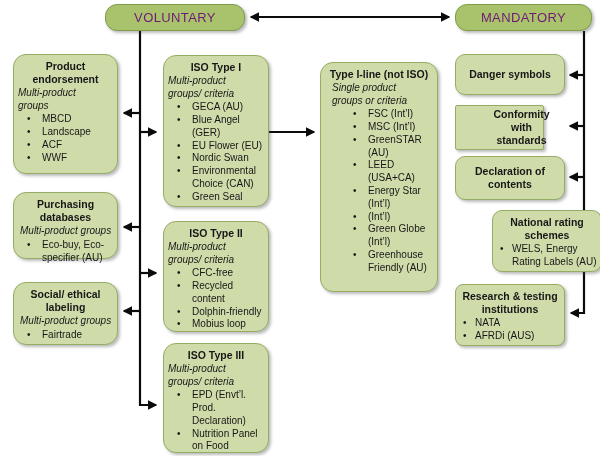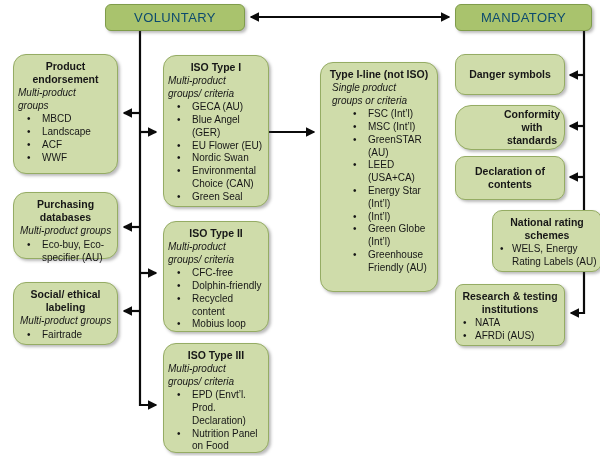--- a/index.html
+++ b/index.html
@@ -11,23 +11,23 @@
 
   .box {
     position:absolute; box-sizing:border-box;
     background:var(--box_fill); border:1.6px solid var(--box_border);
     border-radius:13px; box-shadow:2px 2px 3px rgba(60,60,60,0.35);
     font-size:10px; line-height:1.28;
   }
   .hdr {
     position:absolute; box-sizing:border-box;
     background:var(--header_fill); border:1.8px solid var(--header_border);
-    border-radius:6px; box-shadow:2px 2px 3px rgba(60,60,60,0.35);
+    border-radius:12px; box-shadow:2px 2px 3px rgba(60,60,60,0.35);
     display:flex; align-items:center; justify-content:center;
-    font-size:13px; letter-spacing:.4px; color:#0c4a6e;
+    font-size:13px; letter-spacing:.4px; color:#701a75;
   }
   .title {
     font-weight:bold; font-size:10.5px; text-align:center;
     white-space:pre-line; padding-top:5px; line-height:1.25;
   }
   .subtitle {
     font-style:italic; font-size:10px; white-space:pre-line;
     padding-left:4px; padding-top:1px; line-height:1.25;
   }
   .box ul { list-style:none; margin:1px 0 0 0; padding:0 2px 0 9px; }
@@ -128,23 +128,23 @@
         <li>Green Seal</li>
       </ul>
   </div>
 
   <div class="box" style="left:163px; top:221px; width:106px; height:111px;">
     <div class="title">ISO Type II</div>
     <div class="subtitle">Multi-product
 groups/ criteria</div>
     <ul>
         <li>CFC-free</li>
-        <li>Dolphin-friendly</li>
         <li>Recycled
 content</li>
+        <li>Dolphin-friendly</li>
         <li>Mobius loop</li>
       </ul>
   </div>
 
   <div class="box" style="left:163px; top:343px; width:106px; height:110px;">
     <div class="title">ISO Type III</div>
     <div class="subtitle">Multi-product
 groups/ criteria</div>
     <ul>
         <li>EPD (Envt’l.
@@ -171,21 +171,21 @@
 (Int’l)</li>
         <li>Greenhouse
 Friendly (AU)</li>
       </ul>
   </div>
 
   <div class="box rbox centerbox" style="left:455px; top:54px; width:110px; height:41px; border-radius:10px;">
     <div class="title">Danger symbols</div>
   </div>
 
-  <div class="box rbox centerbox" style="left:455px; top:105px; width:110px; height:45px; border-radius:16px;padding-left:44px;">
+  <div class="box rbox centerbox" style="left:455px; top:105px; width:89px; height:45px; border-radius:2px;padding-left:44px;">
     <div class="title">Conformity with
 standards</div>
   </div>
 
   <div class="box rbox centerbox" style="left:455px; top:156px; width:110px; height:44px; border-radius:10px;">
     <div class="title">Declaration of
 contents</div>
   </div>
 
   <div class="box rbox" style="left:455px; top:210px; width:110px; height:62px; border-radius:10px;margin-left:37px;">

